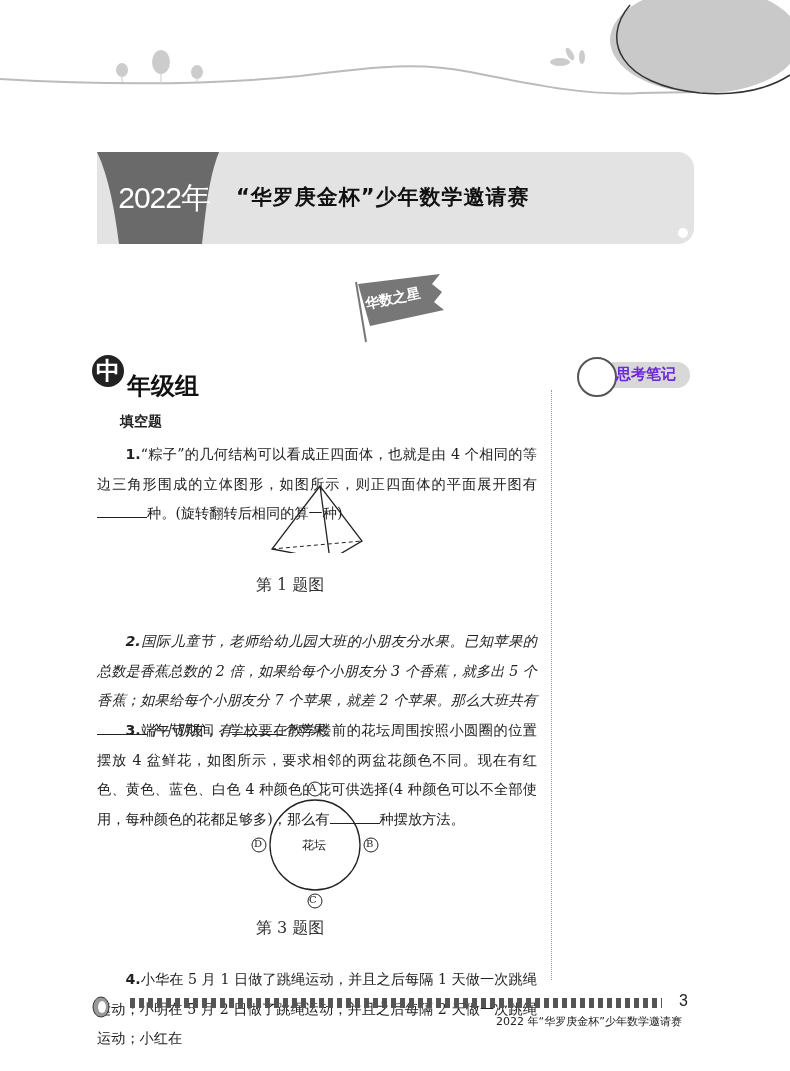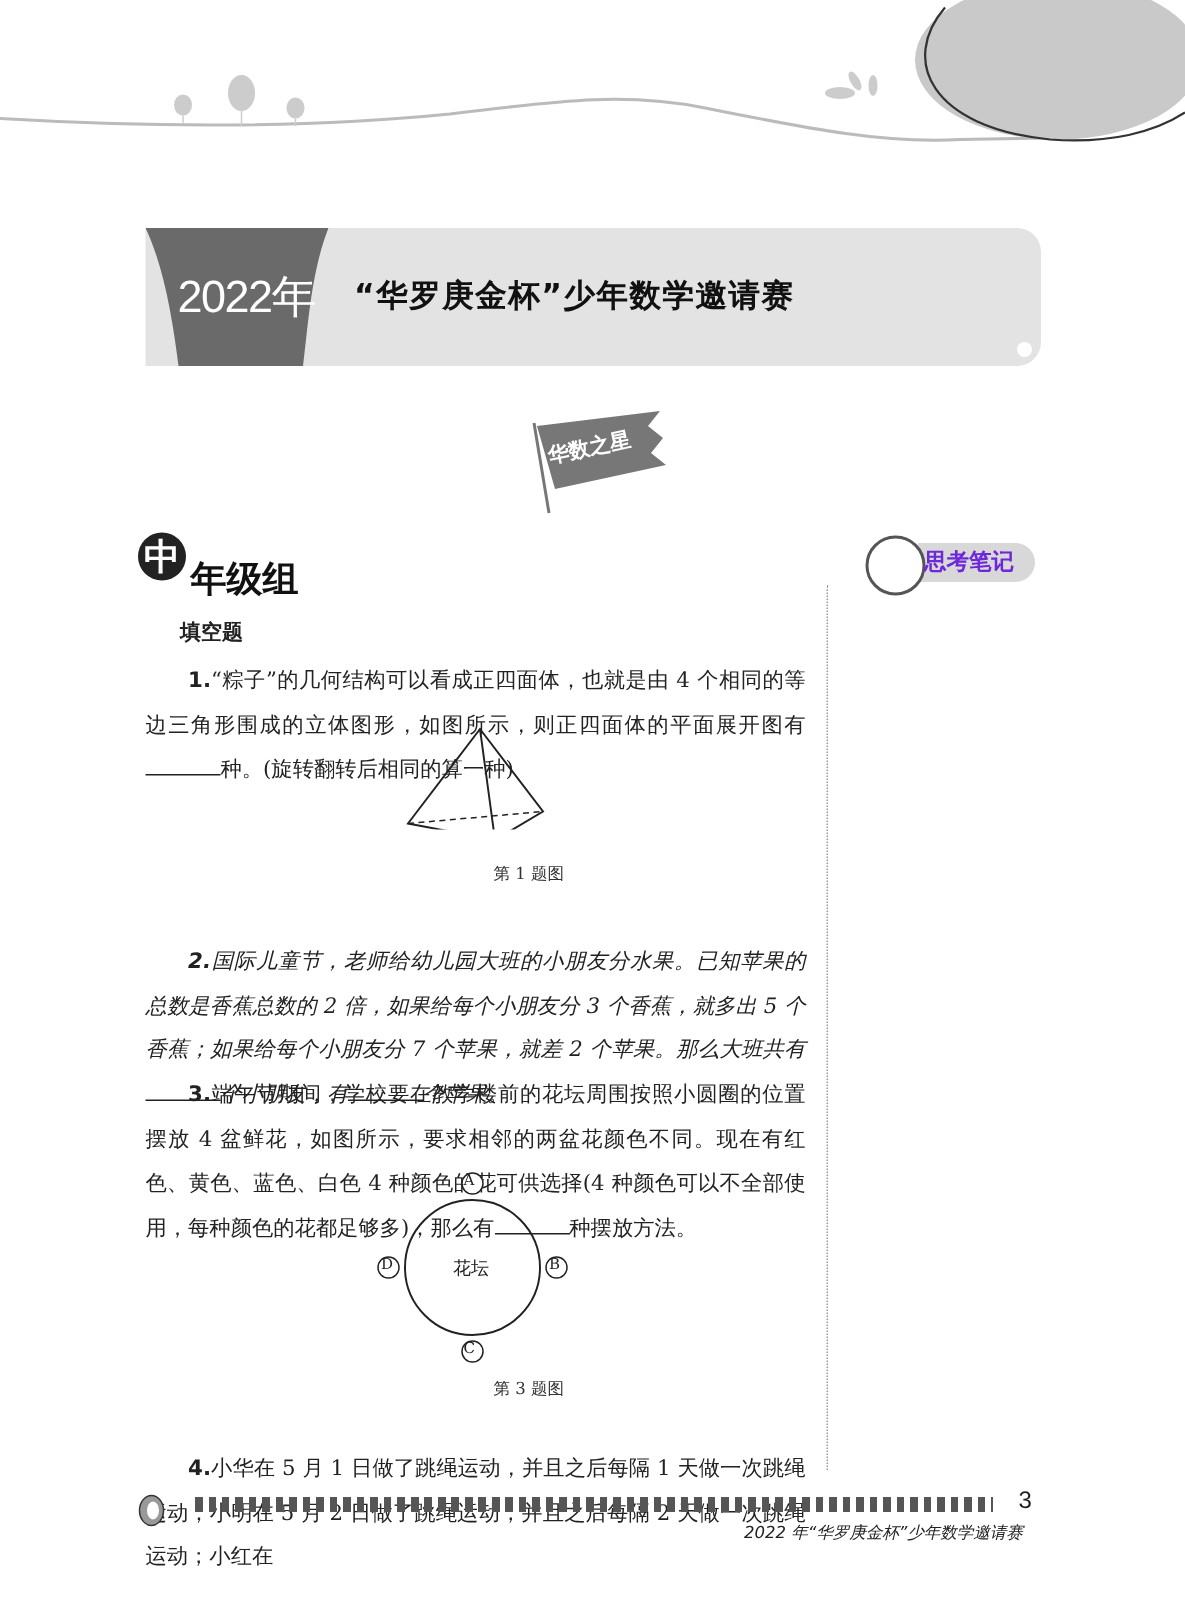--- a/index.html
+++ b/index.html
@@ -27,26 +27,26 @@
             font-size:24px; color:#111;margin-top:16px; }
   .sub-title { left:120px; top:413px; font-family:Liberation Sans, sans-serif; font-weight:bold; font-size:14px; }
   .notes-pill { left:612px; top:362px; width:78px; height:26px; background:#d8d8d8; border-radius:0 13px 13px 0; }
   .notes-label { left:616px; top:365px; font-family:"DejaVu Sans", sans-serif; font-weight:bold; font-size:15px; color:#6d28d9; }
   .notes-face { left:577px; top:357px; width:36px; height:36px; border-radius:50%; border:2px solid #555; background:#fff; }
   .divider { left:551px; top:390px; width:0; height:590px; border-left:1.5px dotted #999; }
   
   .para { left:97px; width:440px; font-size:14.2px; line-height:29.5px; text-indent:2em; text-align:justify;margin-top:30px; }
   .para b { font-family:"DejaVu Sans", sans-serif; }
   .blank { display:inline-block; width:50px; border-bottom:1px solid #222; height:14px; vertical-align:baseline; }
-  .caption { font-size:11px; color:#333; text-align:right; width:120px; }
+  .caption { font-size:16px; color:#333; text-align:left; width:120px; }
   
   .footer-dots { left:130px; top:998px; width:532px; height:10px;
          background-image:repeating-linear-gradient(90deg,#555 0 5px,transparent 5px 9px); }
   .page-num { left:679px; top:992px; font-family:"Liberation Sans", sans-serif; font-size:16px; }
-  .footer-title { left:496px; top:1014px; font-family:"DejaVu Sans", sans-serif; font-size:11px;font-style:italic; }
+  .footer-title { left:496px; top:1014px; font-family:"DejaVu Sans", sans-serif; font-size:11px; }
   .footer-icon { left:90px; top:988px; width:24px; height:30px; }
 </style>
 </head>
 <body>
 
 <svg id="deco" class="abs" viewBox="0 0 790 110">
   <path d="M0 79 C120 86 220 84 300 76 C380 66 420 62 470 72 C540 86 590 96 640 93 L700 92" stroke="#bbb" stroke-width="2" fill="none"></path>
   <ellipse cx="705" cy="40" rx="95" ry="53" fill="#c9c9c9"></ellipse>
   <path d="M630 5 C600 40 620 85 700 93 C740 96 770 88 790 75" stroke="#333" stroke-width="1.5" fill="none"></path>
   <g fill="#ccc">

